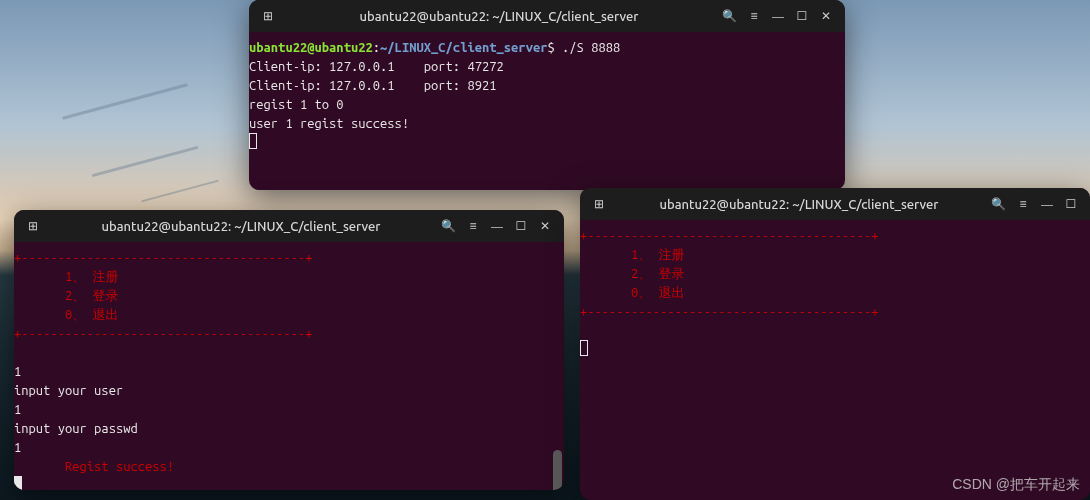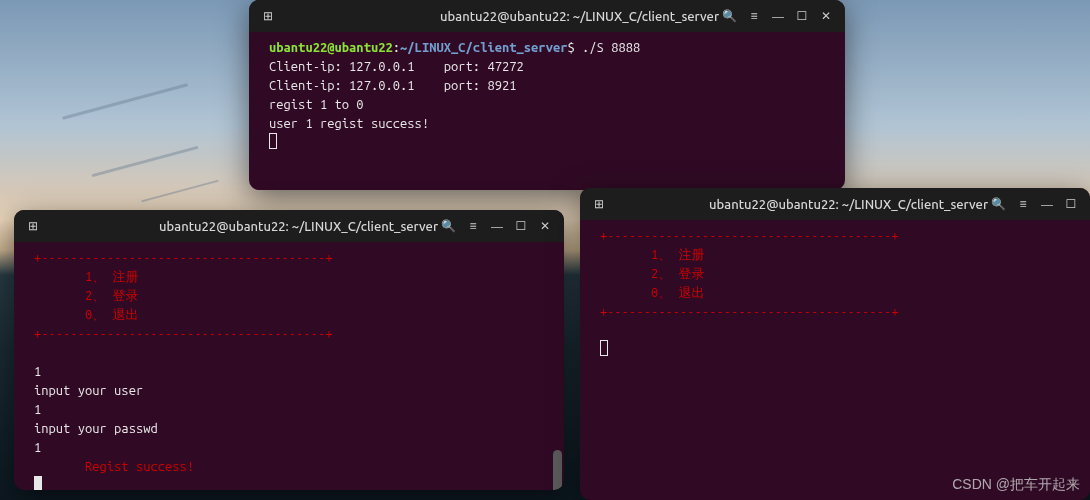--- a/index.html
+++ b/index.html
@@ -23,25 +23,25 @@
   .titlebar {
     height: 32px; background: #1d1d1d;
     display: flex; align-items: center; padding: 0 8px;
     color: #d8d8d8; font-family: "Ubuntu", sans-serif; font-size: 13px;
   }
   .tb-icon {
     width: 22px; height: 22px; border-radius: 4px;
     display: flex; align-items: center; justify-content: center;
     color: #ccc; font-size: 12px; cursor: pointer;
   }
-  .tb-title { flex: 1; text-align: right; font-weight: 500;
+  .tb-title { flex: 1; text-align: center; font-weight: 500;
     overflow: hidden; white-space: nowrap; text-overflow: ellipsis; }
   .tb-right { display: flex; gap: 2px; }
   .term-body {
-    flex: 1; padding: 6px 20px; font-size: 13px; line-height: 19px;
+    flex: 1; padding: 6px 0; font-size: 13px; line-height: 19px;
     color: #e8e8e8; white-space: pre; overflow: hidden;
   }
   .prompt-user { color: #8AE234; font-weight: bold; }
   .prompt-path { color: #729FCF; font-weight: bold; }
   .cursor {
     display: inline-block; width: 8px; height: 16px;
     border: 1px solid #e8e8e8; vertical-align: text-bottom;
   }
   .cursor.solid { background: #e8e8e8; }
   .menu-line { color: #CC0000; }

